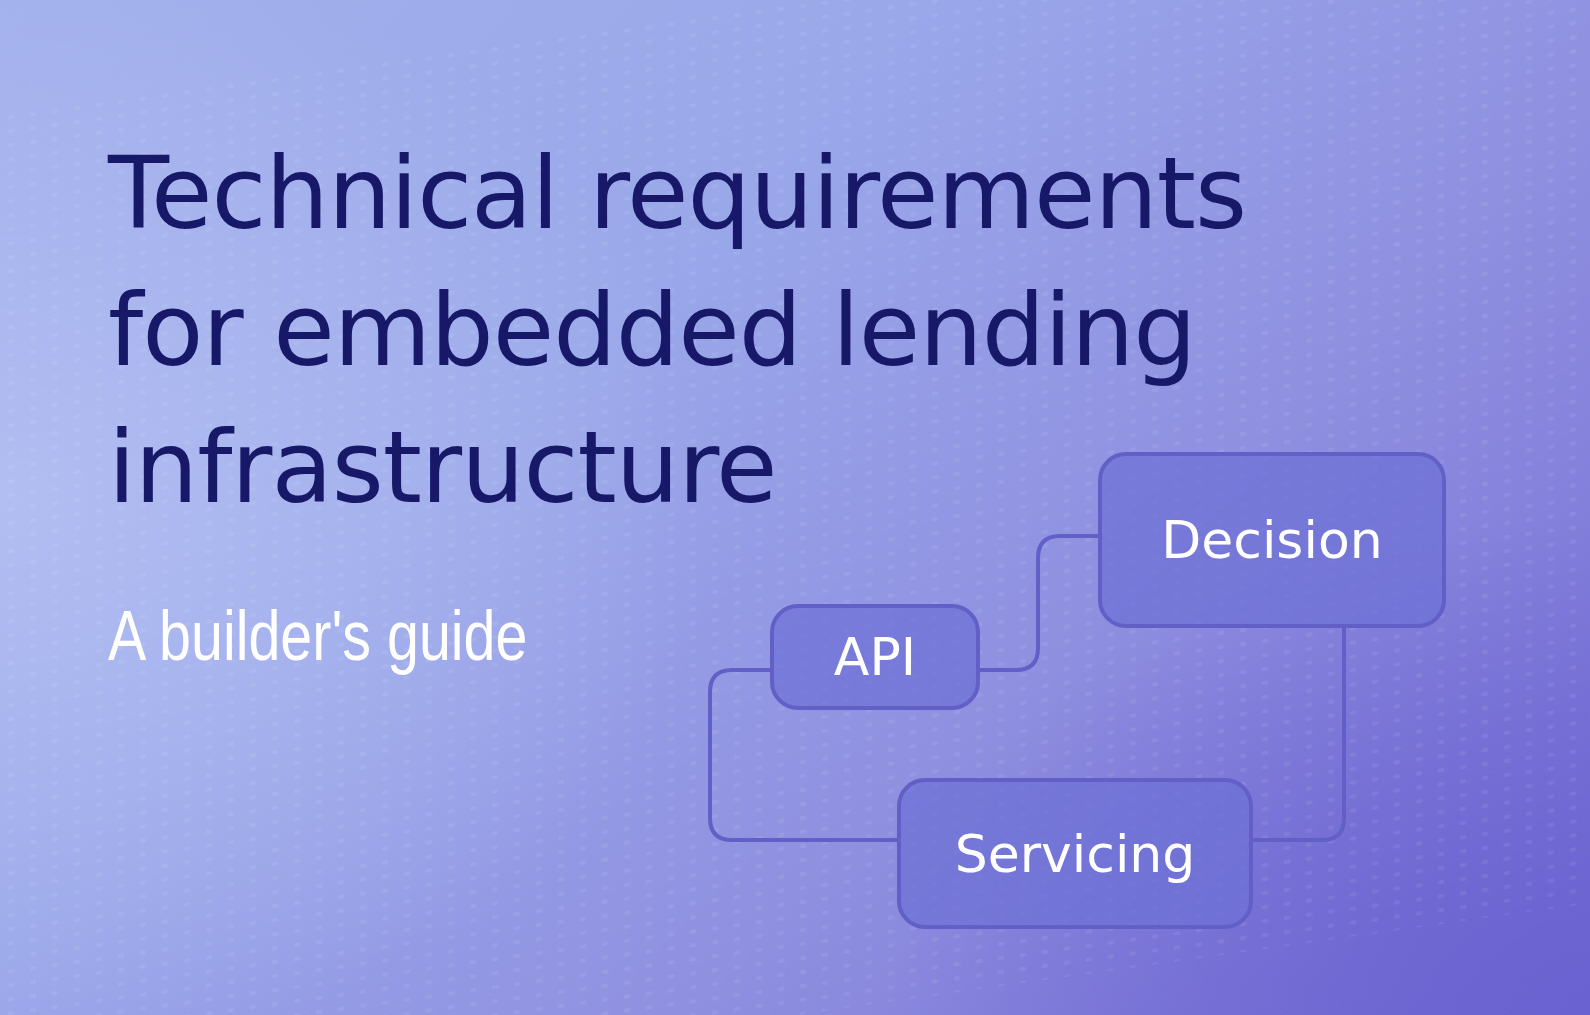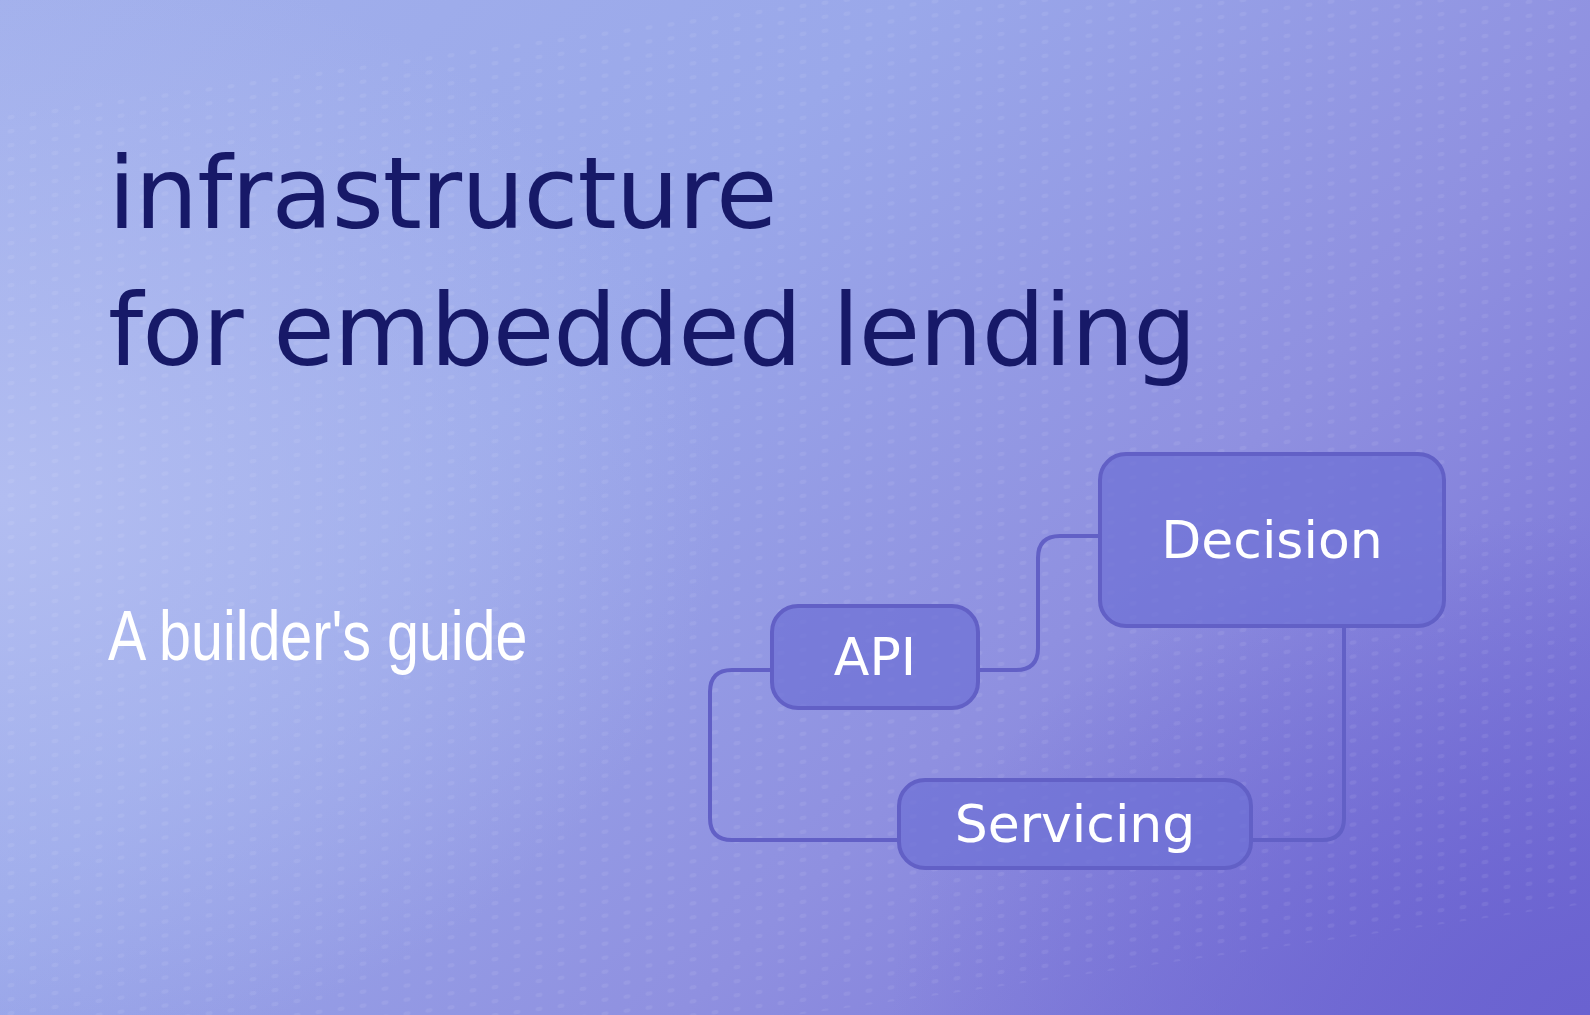--- a/index.html
+++ b/index.html
@@ -41,22 +41,23 @@
     color: #ffffff; font-family: "DejaVu Sans", sans-serif;
   }
   .node-label { font-size: 52px; line-height: 58px; }
 </style>
 </head>
 <body>
 
 <div class="dots"></div>
 
 <h1 class="title">
+  <span>Technical requirements</span>
+  <span>for embedded lending</span>
   <span>infrastructure</span>
-  <span>for embedded lending</span>
 </h1>
 
 <h2 class="subtitle">A builder's guide</h2>
 
 <svg class="connectors" width="1590" height="1015">
   <g fill="none" stroke="#6260c6" stroke-width="4" stroke-linejoin="round">
 
     <path d="M978 670 L1016 670 Q1038 670 1038 648 L1038 558 Q1038 536 1060 536 L1100 536"></path>
 
     <path d="M772 670 L732 670 Q710 670 710 692 L710 818 Q710 840 732 840 L900 840"></path>
@@ -68,15 +69,15 @@
 <div class="node" style="left:1098px; top:452px; width:348px; height:176px;">
   <div class="node-label">
     <div>Decision</div>
   </div>
 </div>
 
 <div class="node" style="left:770px; top:604px; width:210px; height:106px;">
   <div class="node-label">API</div>
 </div>
 
-<div class="node" style="left:897px; top:778px; width:356px; height:92px;">
+<div class="node" style="left:897px; top:778px; width:356px; height:151px;">
   <div class="node-label">Servicing</div>
 </div>
 
 </body></html>

